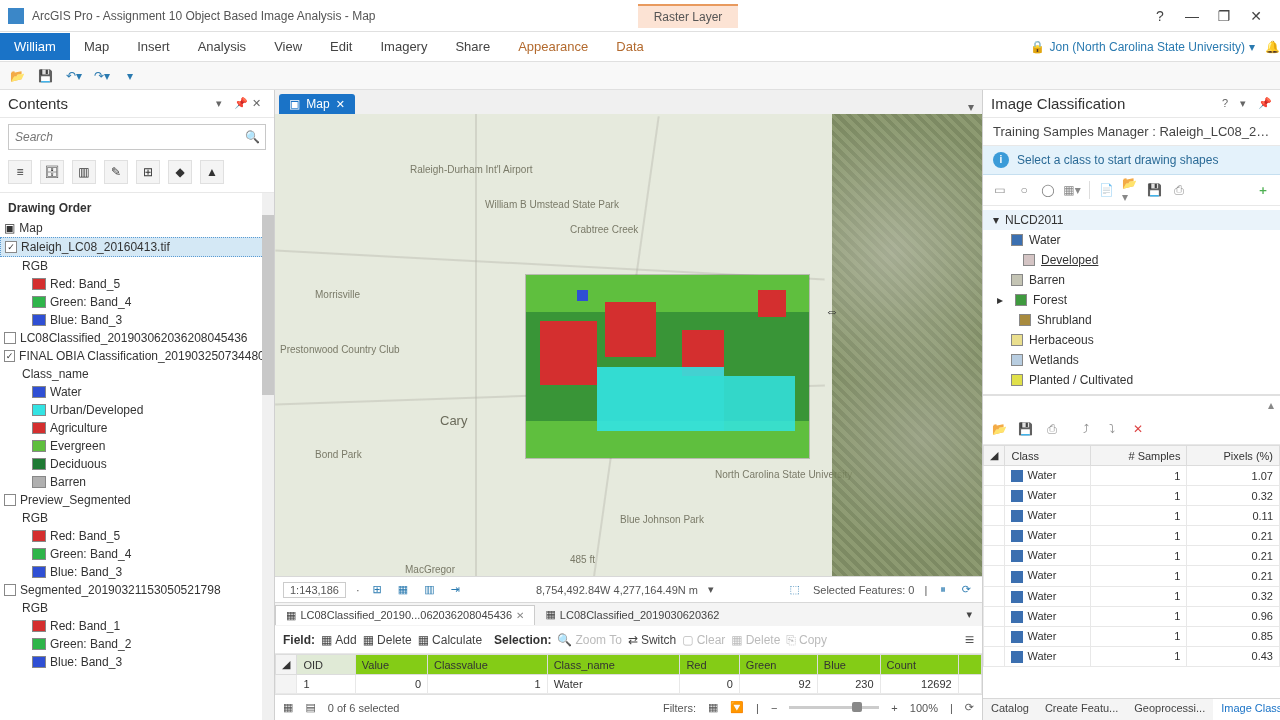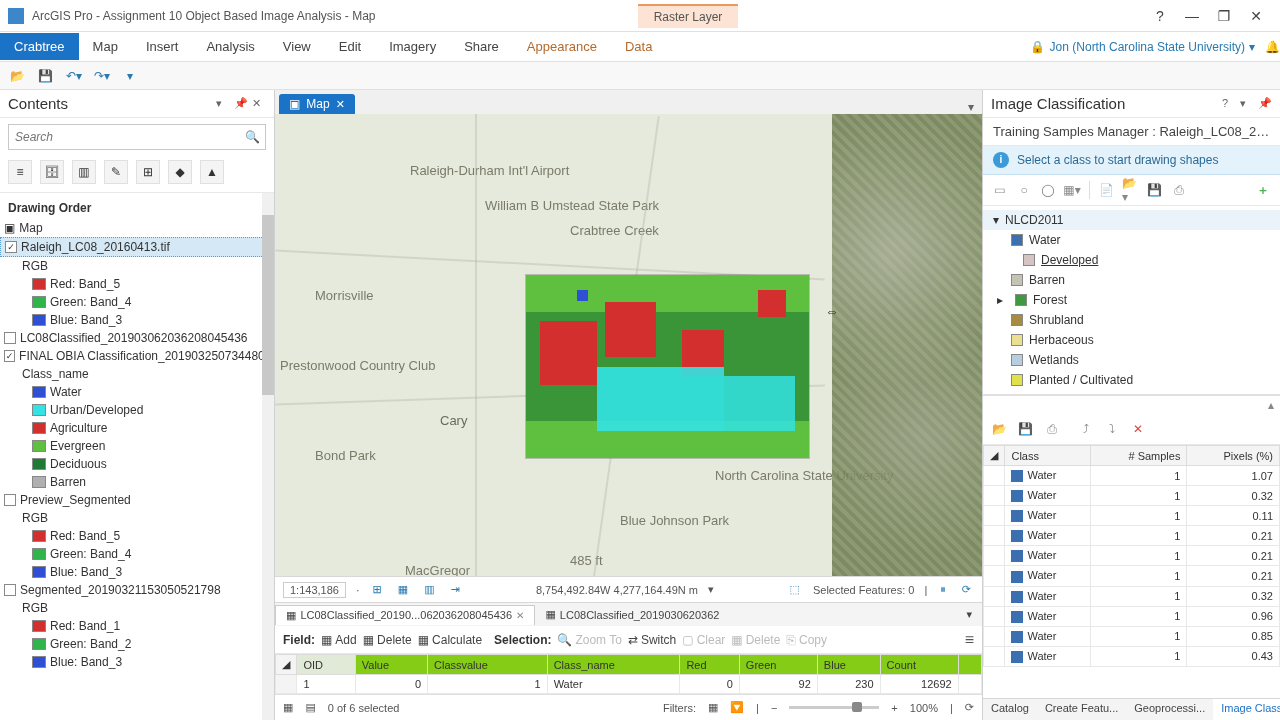--- a/index.html
+++ b/index.html
@@ -42,21 +42,21 @@
 
 .center { flex: 1; display: flex; flex-direction: column; background: #efefef; }
 .view-tabs { height: 24px; background: #f0f0f0; display: flex; align-items: flex-end; padding-left: 4px; }
 .view-tabs .vtab { background: #1a73c7; color: #fff; padding: 3px 10px; font-size: 12px; display: flex; align-items: center; gap: 6px; border-radius: 3px 3px 0 0; }
 .view-tabs .vtab .x { font-size: 11px; }
 .view-tabs .sp { flex: 1; }
 .view-tabs .drop { padding: 0 8px; color: #666; }
 .map-view { flex: 1; position: relative; background: linear-gradient(135deg,#e8ede4,#dfe4da); overflow: hidden; }
 .basemap { position: absolute; inset: 0; background: #e6eadd; }
 .basemap .road { position: absolute; background: rgba(180,180,170,0.4); }
-.basemap .lbl { position: absolute; font-size: 13px; color: #7a7a68; line-height: 1.1; text-align: center; }
+.basemap .lbl { position: absolute; font-size: 10px; color: #7a7a68; line-height: 1.1; text-align: center; }
 .sat-strip { position: absolute; right: 0; top: 0; bottom: 0; width: 150px; background: repeating-linear-gradient(45deg,#6b7a4e,#6b7a4e 4px,#7e8d5f 4px,#7e8d5f 8px); opacity: 0.85; }
 .sat-strip::after { content: ""; position: absolute; inset: 0; background: radial-gradient(circle at 40% 30%, rgba(200,200,190,0.5), transparent 40%), radial-gradient(circle at 60% 70%, rgba(180,180,170,0.4), transparent 35%); }
 .class-overlay { position: absolute; left: 250px; top: 160px; width: 285px; height: 185px; border: 1px solid rgba(0,0,0,0.2); }
 .class-overlay .px { position: absolute; }
 .swipe-handle { position: absolute; right: 143px; top: 190px; width: 14px; height: 14px; display: flex; align-items: center; justify-content: center; color: #333; font-size: 14px; }
 .map-status { height: 26px; background: #fff; border-top: 1px solid #d8d8d8; display: flex; align-items: center; padding: 0 8px; gap: 10px; font-size: 11px; color: #555; }
 .map-status .scale { border: 1px solid #ccc; padding: 1px 6px; }
 .map-status .sp { flex: 1; }
 .map-status .icn { color: #2a7ab0; padding: 0 3px; }
 .attr-tabs { height: 24px; background: #f4f4f4; display: flex; align-items: center; border-top: 1px solid #d8d8d8; }
@@ -112,21 +112,21 @@
   <div class="title">ArcGIS Pro - Assignment 10 Object Based Image Analysis - Map</div>
   <div class="context-tab">Raster Layer</div>
   <div style="flex:1"></div>
   <div class="winbtn">?</div>
   <div class="winbtn">—</div>
   <div class="winbtn">❐</div>
   <div class="winbtn">✕</div>
 </div>
 
 <div class="ribbon-tabs">
-  <div class="tab active">Crabtree</div>
+  <div class="tab active">William</div>
   <div class="tab">Map</div>
   <div class="tab">Insert</div>
   <div class="tab">Analysis</div>
   <div class="tab">View</div>
   <div class="tab">Edit</div>
   <div class="tab">Imagery</div>
   <div class="tab">Share</div>
   <div class="tab context">Appearance</div>
   <div class="tab context">Data</div>
   <div class="spacer"></div>
@@ -276,21 +276,21 @@
       <div class="vtab">▣ <span>Map</span> <span class="x">✕</span></div>
       <div class="sp"></div>
       <div class="drop">▾</div>
     </div>
     <div class="map-view">
       <div class="basemap">
         <div class="lbl" style="left:135px;top:50px">Raleigh-Durham Int'l Airport</div>
         <div class="lbl" style="left:210px;top:85px">William B Umstead State Park</div>
         <div class="lbl" style="left:295px;top:110px">Crabtree Creek</div>
         <div class="lbl" style="left:40px;top:175px">Morrisville</div>
-        <div class="lbl" style="left:5px;top:245px">Prestonwood Country Club</div>
+        <div class="lbl" style="left:5px;top:230px">Prestonwood Country Club</div>
         <div class="lbl" style="left:165px;top:300px;font-size:13px;color:#6a6a5a">Cary</div>
         <div class="lbl" style="left:40px;top:335px">Bond Park</div>
         <div class="lbl" style="left:345px;top:400px">Blue Johnson Park</div>
         <div class="lbl" style="left:440px;top:355px">North Carolina State University</div>
         <div class="lbl" style="left:130px;top:450px">MacGregor</div>
         <div class="lbl" style="left:295px;top:440px">485 ft</div>
         <div class="road" style="left:0;top:150px;width:550px;height:2px;transform:rotate(3deg)"></div>
         <div class="road" style="left:0;top:280px;width:550px;height:2px;transform:rotate(-2deg)"></div>
         <div class="road" style="left:200px;top:0;width:2px;height:470px"></div>
         <div class="road" style="left:350px;top:0;width:2px;height:470px;transform:rotate(8deg)"></div>
@@ -441,21 +441,21 @@
           </div>
           <div class="row" style="padding-left: 28px;">
             <span class="sw" style="background:#c4c4b4"></span>
             <span>Barren</span>
           </div>
           <div class="row" style="padding-left: 28px;">
             <span style="margin-left:-14px;width:12px">▸</span>
             <span class="sw" style="background:#3f9a3f"></span>
             <span>Forest</span>
           </div>
-          <div class="row" style="padding-left: 28px;">
+          <div class="row" style="padding-left: 36px;">
             <span class="sw" style="background:#a88b3e"></span>
             <span>Shrubland</span>
           </div>
           <div class="row" style="padding-left: 28px;">
             <span class="sw" style="background:#eadf8e"></span>
             <span>Herbaceous</span>
           </div>
           <div class="row" style="padding-left: 28px;">
             <span class="sw" style="background:#b8cde0"></span>
             <span>Wetlands</span>

